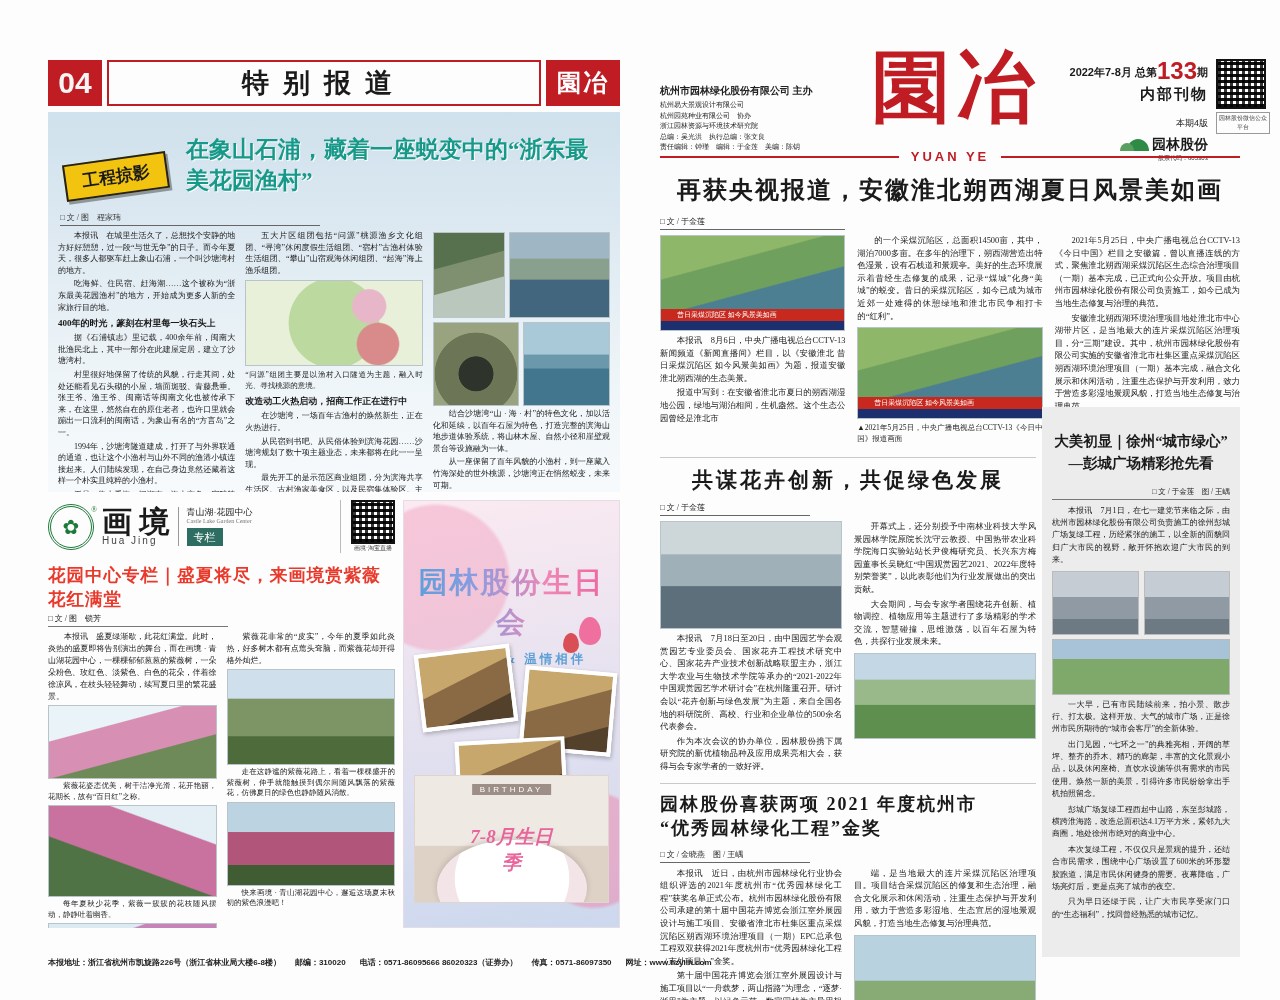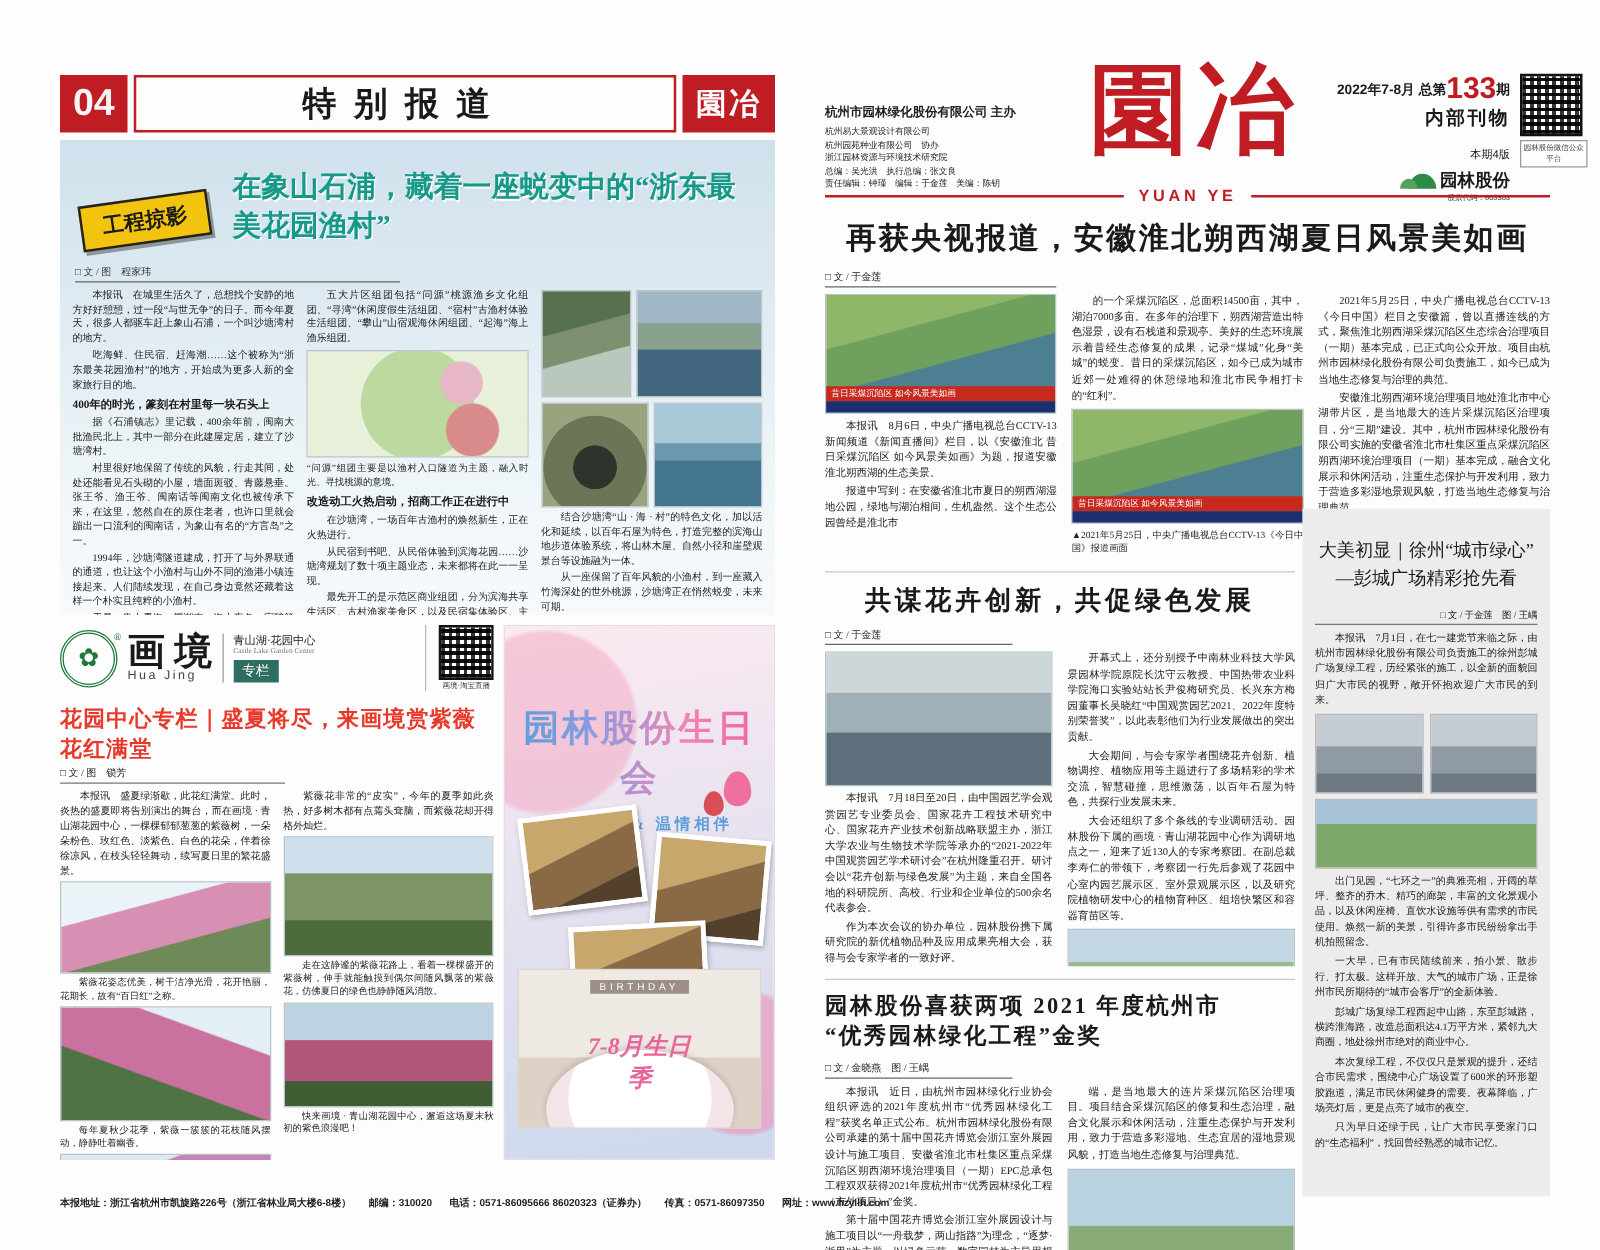--- a/index.html
+++ b/index.html
@@ -121,21 +121,21 @@
   .red-rule .ln{flex:1;height:2px;background:#bf1d23;}
   .red-rule .py{color:#bf1d23;font-weight:bold;font-size:13px;letter-spacing:3px;font-family:"Liberation Sans",sans-serif;}
 
   .art-a{margin-top:10px;}
   .a-headline{text-align:center;font-size:24px;font-weight:bold;letter-spacing:2px;margin:2px 0 10px;}
   .a-byline{font-size:8px;border-bottom:1px solid #666;width:185px;padding-bottom:2px;margin-bottom:5px;}
   .a-cols{display:grid;grid-template-columns:1fr 1fr 1fr;gap:12px;font-size:8.4px;line-height:1.5;text-align:justify;height:212px;overflow:hidden;}
   .a-cols p{margin:0 0 2px;text-indent:2em;}
   .newsph{position:relative;border:1px solid #b9c4ca;margin-bottom:4px;background:linear-gradient(165deg,#8fb76a 0 30%,#6fa05e 31% 55%,#4c7f92 56% 100%);}
   .newsph.h1{height:96px;} .newsph.h2{height:92px;margin-top:4px;}
-  .newsph .banner{position:absolute;left:0;right:0;bottom:9px;background:#c8291e;color:#fff;font-size:7px;padding:1px 4px;white-space:nowrap;overflow:hidden;}
+  .newsph .banner{position:absolute;left:0;right:0;bottom:9px;background:#c8291e;color:#fff;font-size:7px;padding:1px 16px;white-space:nowrap;overflow:hidden;}
   .newsph .ticker{position:absolute;left:0;right:0;bottom:0;height:9px;background:#1c2f6e;}
   .cap{font-size:7.5px;color:#222;margin:2px 0 0;line-height:1.4;}
 
   .art-main{width:376px;}
   .divider{border-top:1px solid #c9c9c9;margin:10px 0 8px;}
   .b-headline{text-align:center;font-size:21px;font-weight:bold;letter-spacing:3px;margin:4px 0 8px;}
   .b-byline{font-size:8px;border-bottom:1px solid #666;width:150px;padding-bottom:2px;margin-bottom:5px;}
   .b-cols{display:grid;grid-template-columns:1fr 1fr;gap:12px;font-size:8.4px;line-height:1.5;text-align:justify;height:252px;overflow:hidden;}
   .b-cols p{margin:0 0 2px;text-indent:2em;}
   .ph-conf{height:108px;border:1px solid #b9c4ca;margin-bottom:4px;
@@ -143,21 +143,21 @@
   .ph-garden{height:86px;border:1px solid #b9c4ca;margin-top:4px;
      background:linear-gradient(180deg,#c3d7e4 0 30%,#9ab98a 31% 60%,#5e8f4e 61% 100%);}
 
   .c-headline{font-size:18px;font-weight:bold;letter-spacing:2px;line-height:1.35;margin:4px 0 8px;}
   .c-cols{display:grid;grid-template-columns:1fr 1fr;gap:12px;font-size:8.4px;line-height:1.5;text-align:justify;height:218px;overflow:hidden;}
   .c-cols p{margin:0 0 2px;text-indent:2em;}
   .ph-lake{height:128px;border:1px solid #b9c4ca;margin-top:4px;
      background:linear-gradient(180deg,#b8d2e0 0 35%,#88ab76 36% 70%,#4e7a43 71% 100%);}
 
   .rail{position:absolute;right:0;top:352px;bottom:10px;width:198px;background:#ececec;padding:12px 10px;overflow:hidden;}
-  .r-headline{text-align:center;font-size:14.5px;font-weight:normal;line-height:1.5;}
+  .r-headline{text-align:center;font-size:14.5px;font-weight:bold;line-height:1.5;}
   .r-byline{font-size:7.5px;border-bottom:1px solid #777;padding-bottom:2px;margin:8px 0 5px;text-align:right;}
   .rail p{font-size:8px;line-height:1.55;text-align:justify;margin:0 0 3px;text-indent:2em;}
   .r-pair{display:flex;gap:5px;margin:4px 0;}
   .ph-plaza{flex:1;height:64px;border:1px solid #bbb;background:linear-gradient(180deg,#c5ccd3 0 40%,#8f9aa4 41% 75%,#6d7a84 76% 100%);}
   .ph-path{height:56px;border:1px solid #bbb;margin:4px 0;background:linear-gradient(180deg,#a8c3d8 0 35%,#7fa96b 36% 100%);}
 </style>
 </head>
 <body>
 
 <div class="canvas">
@@ -371,21 +371,20 @@
             <div class="ph-conf"></div>
             <div>
                 <p>本报讯　7月18日至20日，由中国园艺学会观赏园艺专业委员会、国家花卉工程技术研究中心、国家花卉产业技术创新战略联盟主办，浙江大学农业与生物技术学院等承办的“2021-2022年中国观赏园艺学术研讨会”在杭州隆重召开。研讨会以“花卉创新与绿色发展”为主题，来自全国各地的科研院所、高校、行业和企业单位的500余名代表参会。</p>
                 <p>作为本次会议的协办单位，园林股份携下属研究院的新优植物品种及应用成果亮相大会，获得与会专家学者的一致好评。</p>
               </div>
           </div>
           <div>
             <div>
                 <p>开幕式上，还分别授予中南林业科技大学风景园林学院原院长沈守云教授、中国热带农业科学院海口实验站站长尹俊梅研究员、长兴东方梅园董事长吴晓红“中国观赏园艺2021、2022年度特别荣誉奖”，以此表彰他们为行业发展做出的突出贡献。</p>
                 <p>大会期间，与会专家学者围绕花卉创新、植物调控、植物应用等主题进行了多场精彩的学术交流，智慧碰撞，思维激荡，以百年石屋为特色，共探行业发展未来。</p>
-                <p>大会还组织了多个条线的专业调研活动。园林股份下属的画境 · 青山湖花园中心作为调研地点之一，迎来了近130人的专家考察团。在副总裁李寿仁的带领下，考察团一行先后参观了花园中心室内园艺展示区、室外景观展示区，以及研究院植物研发中心的植物育种区、组培快繁区和容器育苗区等。</p>
               </div>
             <div class="ph-garden"></div>
 
           </div>
         </div>
       </article>
 
       <div class="divider"></div>
 
       <article>
@@ -420,21 +419,21 @@
       <div class="r-byline">□ 文 / 于金莲　图 / 王嵎</div>
       <div>
           <p>本报讯　7月1日，在七一建党节来临之际，由杭州市园林绿化股份有限公司负责施工的徐州彭城广场复绿工程，历经紧张的施工，以全新的面貌回归广大市民的视野，敞开怀抱欢迎广大市民的到来。</p>
         </div>
       <div class="r-pair">
         <div class="ph-plaza"></div>
         <div class="ph-plaza"></div>
       </div>
       <div class="ph-path"></div>
       <div>
+          <p>一大早，已有市民陆续前来，拍小景、散步行、打太极。这样开放、大气的城市广场，正是徐州市民所期待的“城市会客厅”的全新体验。</p>
           <p>出门见园，“七环之一”的典雅亮相，开阔的草坪、整齐的乔木、精巧的廊架，丰富的文化景观小品，以及休闲座椅、直饮水设施等供有需求的市民使用。焕然一新的美景，引得许多市民纷纷拿出手机拍照留念。</p>
-          <p>一大早，已有市民陆续前来，拍小景、散步行、打太极。这样开放、大气的城市广场，正是徐州市民所期待的“城市会客厅”的全新体验。</p>
           <p>彭城广场复绿工程西起中山路，东至彭城路，横跨淮海路，改造总面积达4.1万平方米，紧邻九大商圈，地处徐州市绝对的商业中心。</p>
           <p>本次复绿工程，不仅仅只是景观的提升，还结合市民需求，围绕中心广场设置了600米的环形塑胶跑道，满足市民休闲健身的需要。夜幕降临，广场亮灯后，更是点亮了城市的夜空。</p>
           <p>只为早日还绿于民，让广大市民享受家门口的“生态福利”，找回曾经熟悉的城市记忆。</p>
         </div>
     </aside>
   </section>
 </div>
 
 </body></html>

